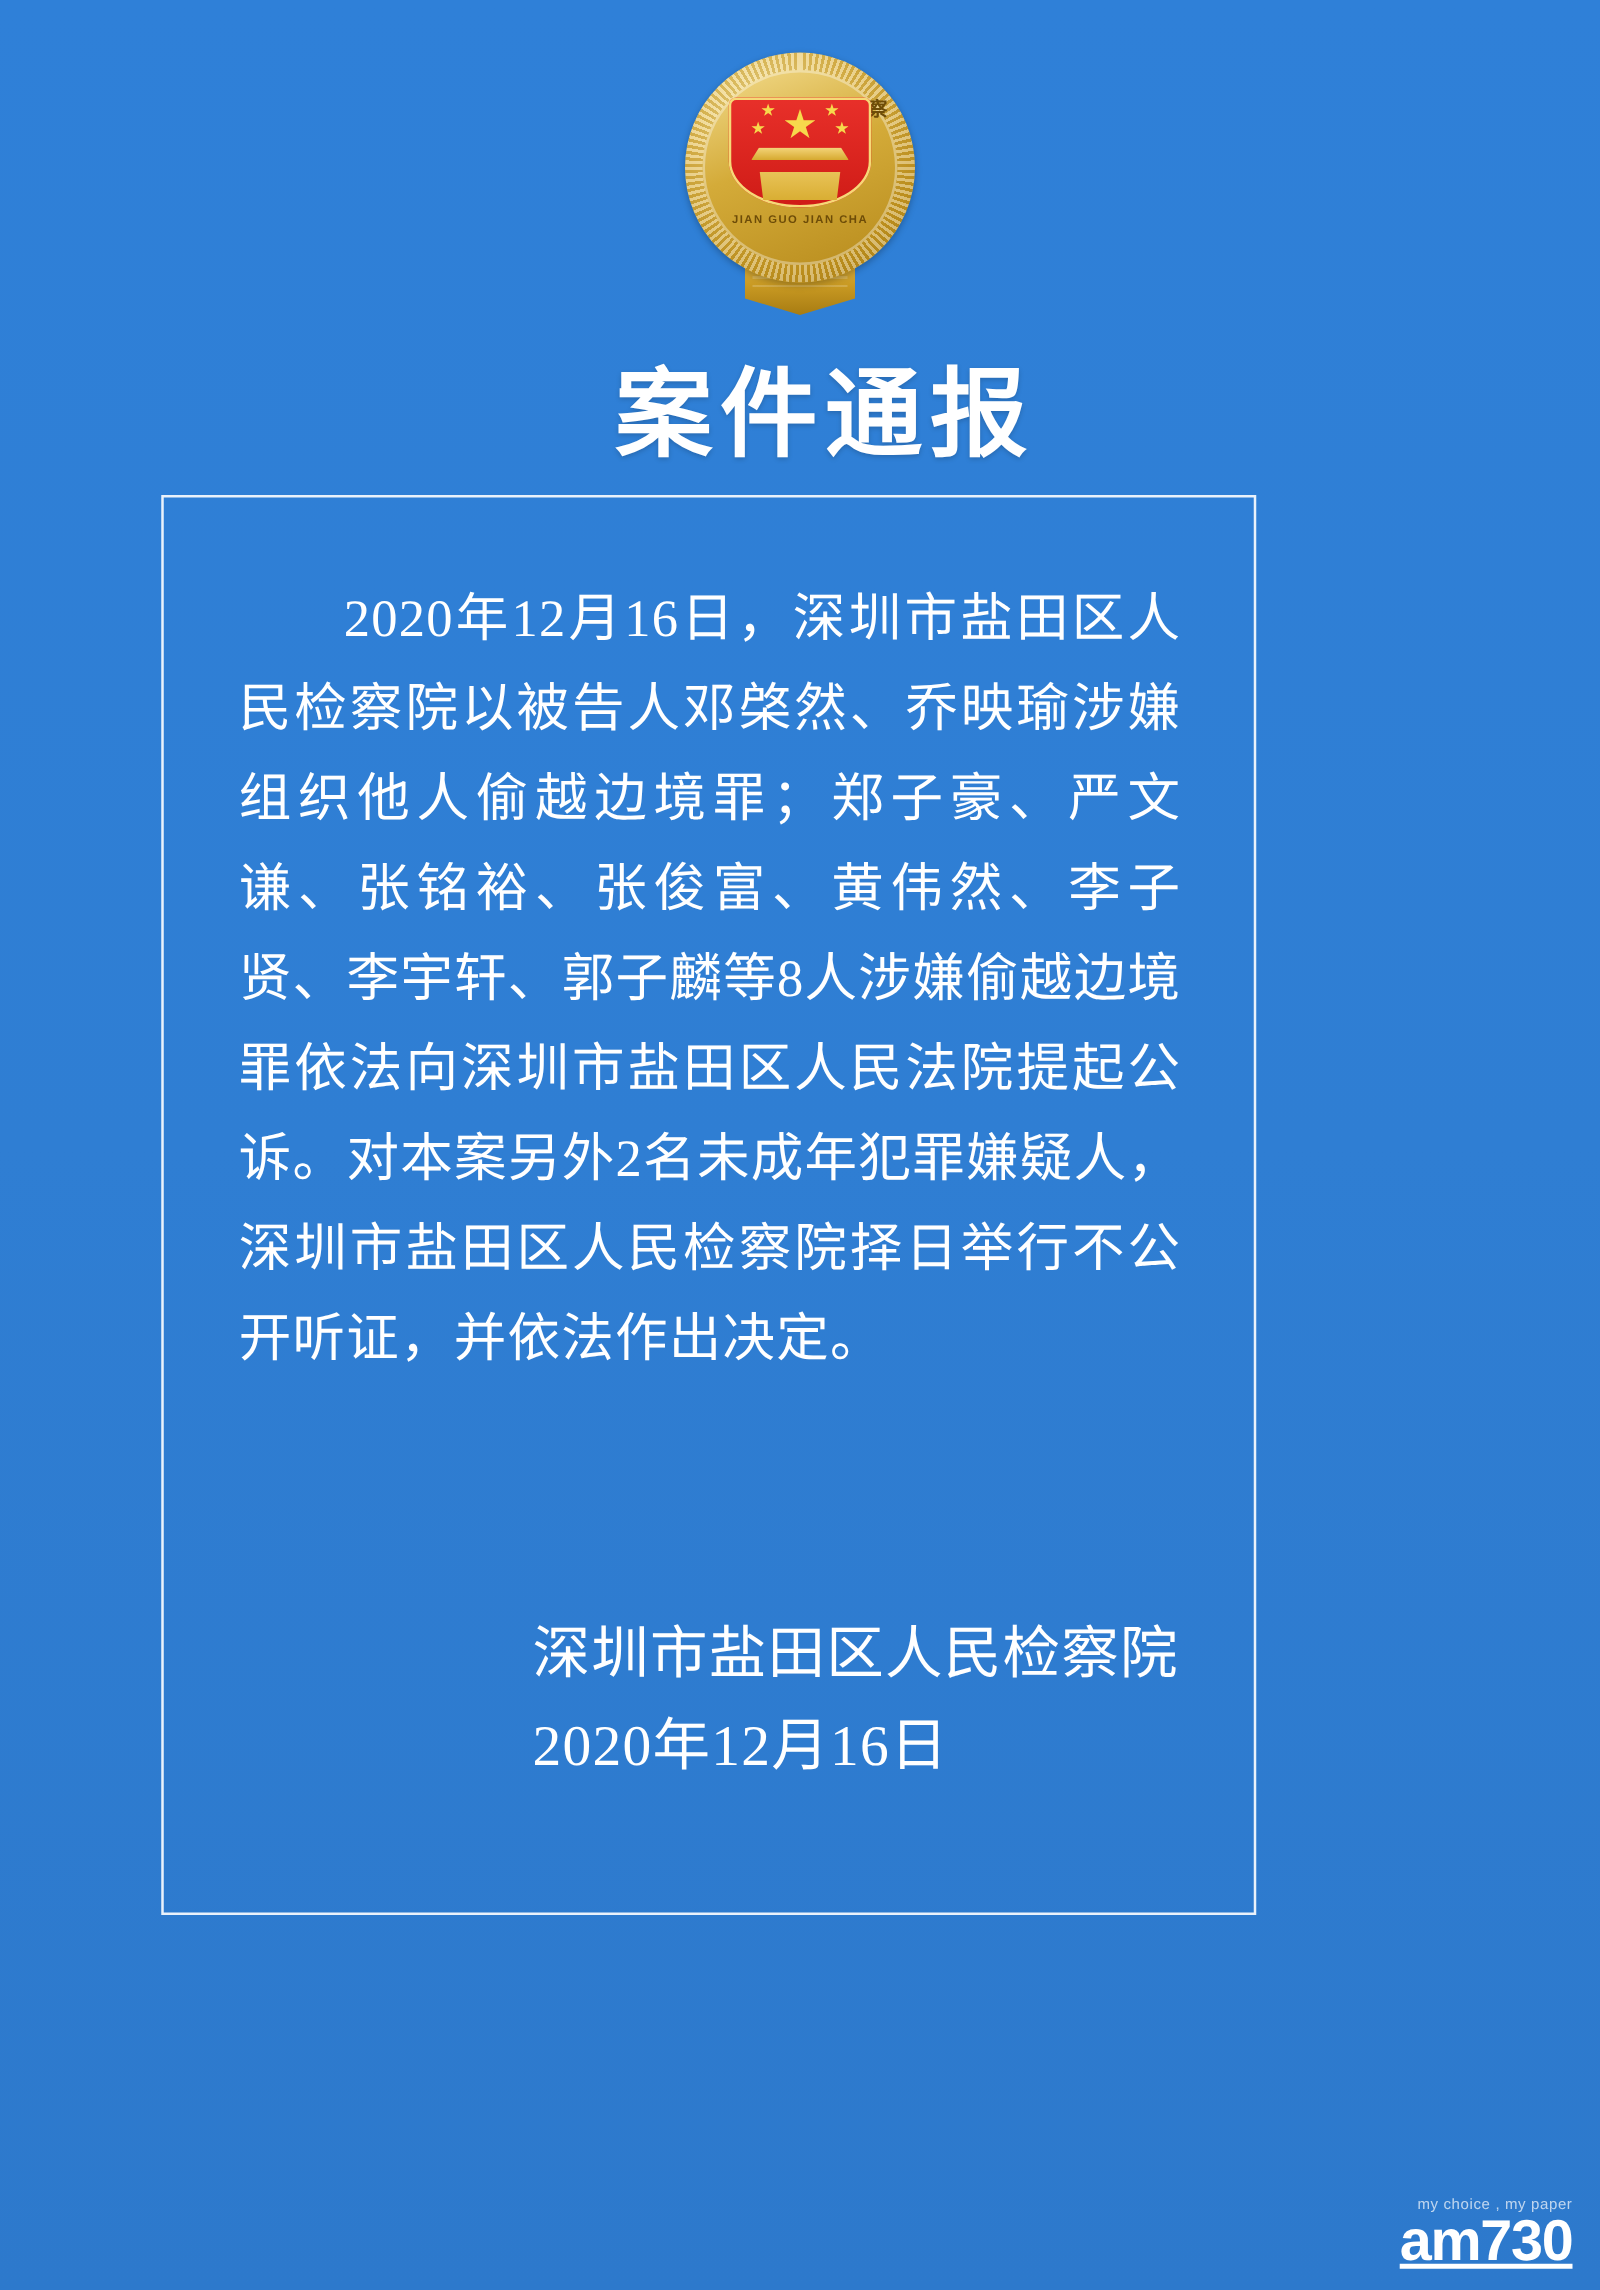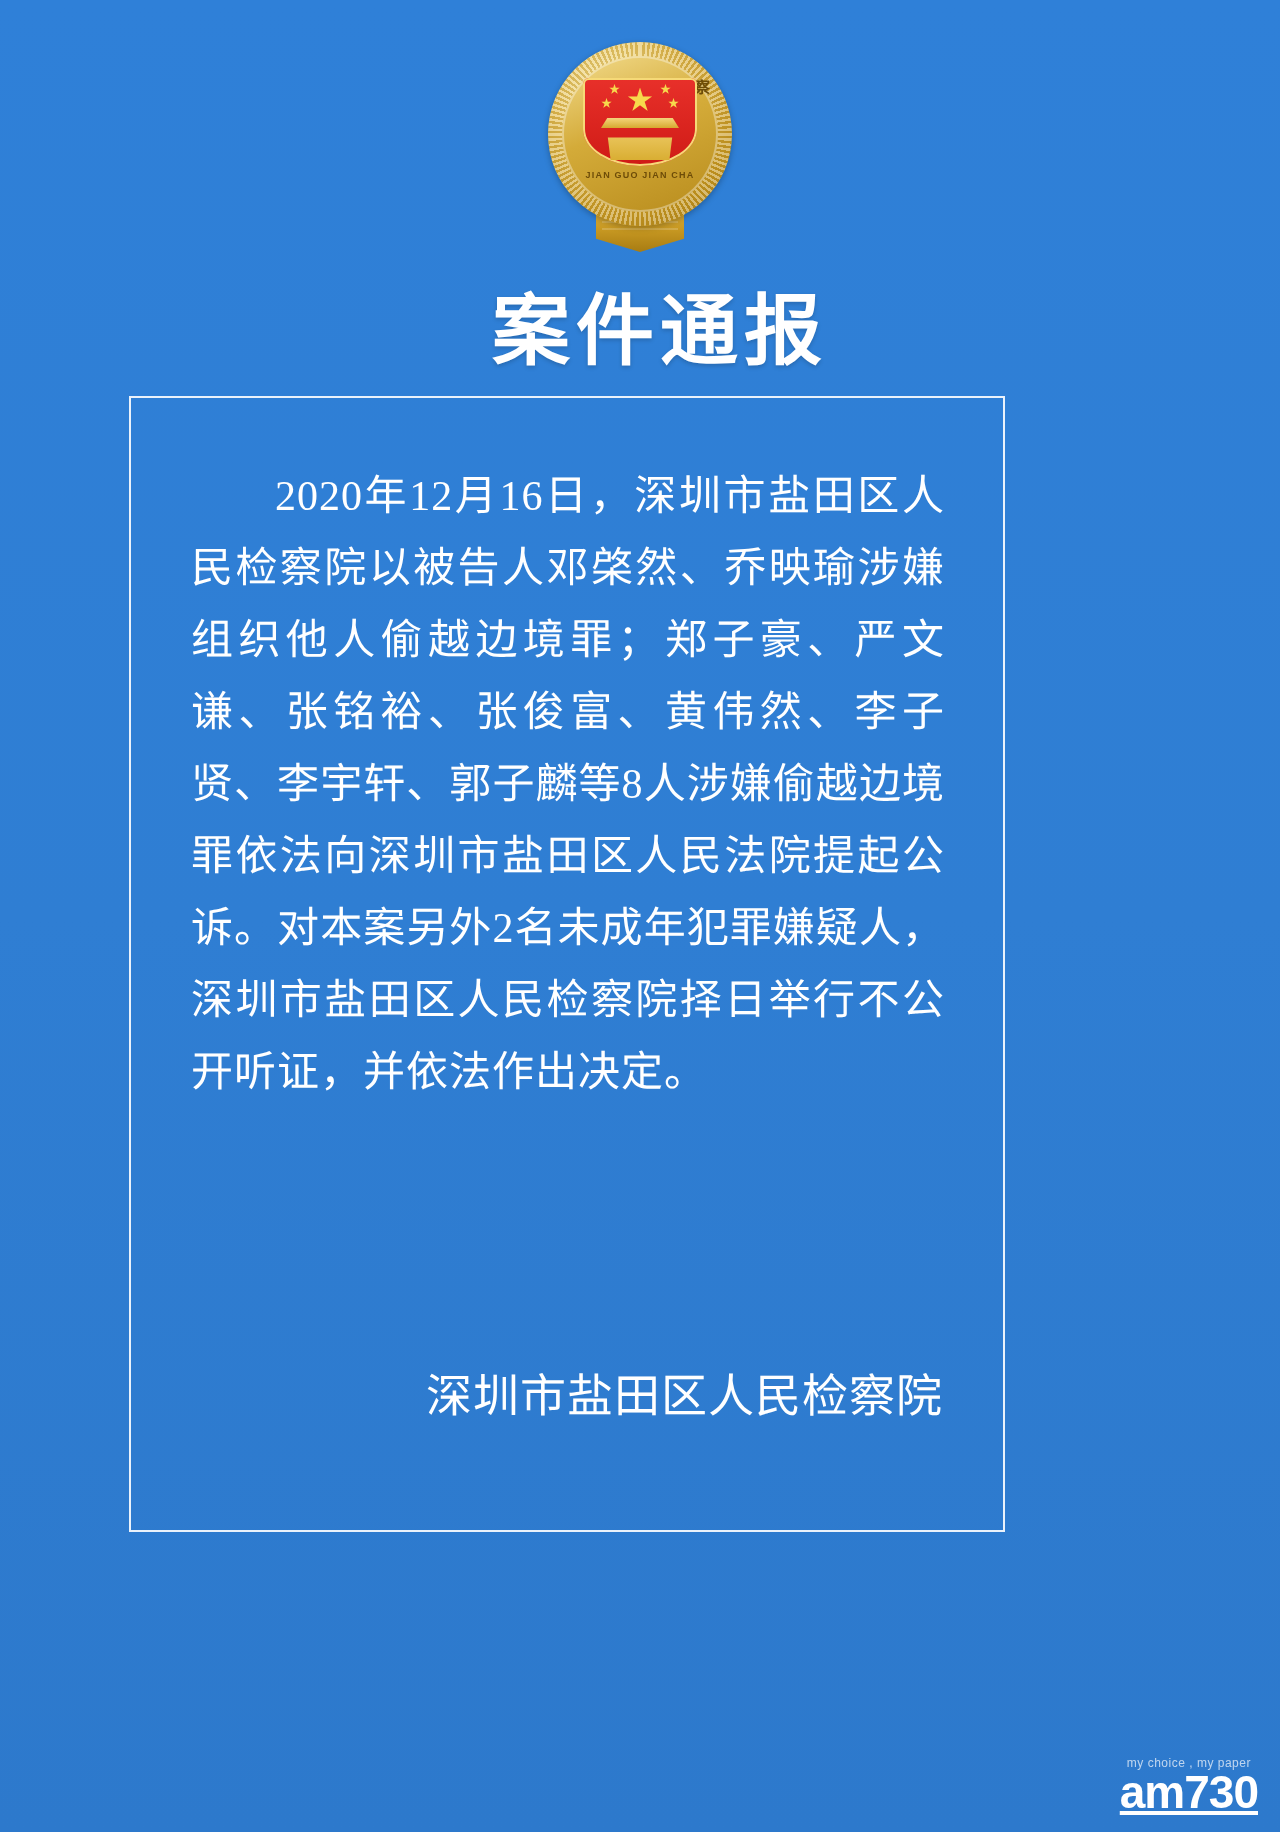--- a/index.html
+++ b/index.html
@@ -223,21 +223,21 @@
     line-height: 74px;
     font-family: "Liberation Serif", "DejaVu Serif", serif;
     letter-spacing: 1px;
   }
 
   
   .watermark {
     position: absolute;
     right: 22px;
     bottom: 14px;
-    text-align: center;
+    text-align: right;
     font-family: "Liberation Sans", "DejaVu Sans", sans-serif;
   }
   .watermark .tag {
     color: #d9e6f5;
     font-size: 12px;
     letter-spacing: .5px;
     opacity: .85;
     margin-bottom: -4px;
   }
   .watermark .logo {
@@ -273,20 +273,21 @@
       <div class="bot-text">JIAN GUO JIAN CHA</div>
     </div>
   </div>
 
   <div class="title">案件通报</div>
 
   <div class="frame">
     <div class="body-text">2020年12月16日，深圳市盐田区人民检察院以被告人邓棨然、乔映瑜涉嫌组织他人偷越边境罪；郑子豪、严文谦、张铭裕、张俊富、黄伟然、李子贤、李宇轩、郭子麟等8人涉嫌偷越边境罪依法向深圳市盐田区人民法院提起公诉。对本案另外2名未成年犯罪嫌疑人，深圳市盐田区人民检察院择日举行不公开听证，并依法作出决定。</div>
     <div class="signature">
       <div>深圳市盐田区人民检察院</div>
+      <div>2020年12月16日</div>
     </div>
   </div>
 
   <div class="watermark">
     <div class="tag">my choice , my paper</div>
     <div class="logo">am730</div>
   </div>
 
 </div>
 

